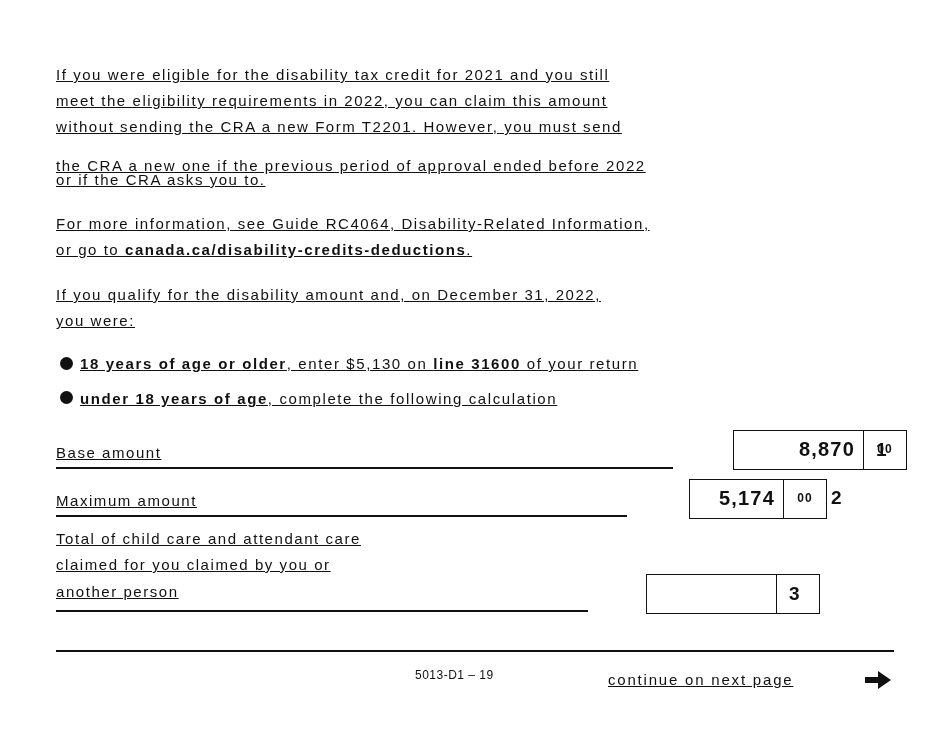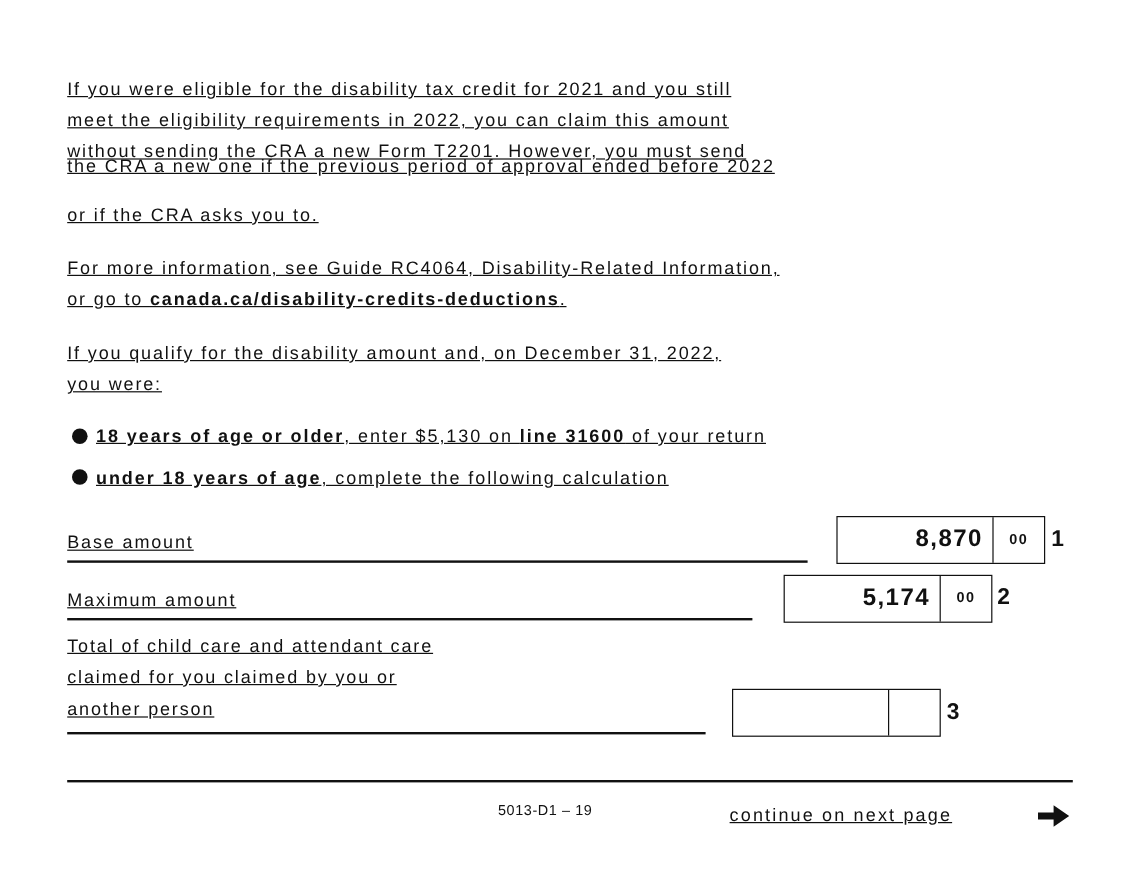--- a/index.html
+++ b/index.html
@@ -3,34 +3,34 @@
   <meta charset="utf-8">
   <style>
     html, body { margin: 0; padding: 0; background: #ffffff; }
     body { width: 950px; height: 733px; position: relative; overflow: hidden;
       font-family: "Liberation Sans", sans-serif; color: #111111; }
     .txt { position: absolute; font-size: 15px; letter-spacing: 1.55px; line-height: 26.3px; white-space: nowrap; text-decoration: underline; }
     .b { font-weight: bold; }
     .para { left: 56px; }
     .bullet-dot { position: absolute; width: 13px; height: 13px; border-radius: 50%; background: #111; }
     .rule { position: absolute; height: 2px; background: #111; }
-    .box { position: absolute; border: 1.5px solid #111; box-sizing: border-box; display: flex; }
+    .box { position: absolute; border: 1.5px solid #111; box-sizing: border-box; display: flex; margin-left: 36px; }
     .box .dollars { flex: 1; border-right: 1.5px solid #111; text-align: right; padding-right: 8px;
       font-weight: bold; font-size: 20px; letter-spacing: 1.2px; line-height: 37px; }
     .box .cents { text-align: center; font-weight: bold; font-size: 12px; letter-spacing: 1.2px; line-height: 37px; }
     .lineno { position: absolute; font-weight: bold; font-size: 19px; }
     .footer-num { position: absolute; font-size: 12px; letter-spacing: 0.5px; }
   </style>
 </head>
 <body>
 
 <div class="txt para" style="top:62px;">If you were eligible for the disability tax credit for 2021 and you still</div>
 <div class="txt para" style="top:88px;text-align:center;">meet the eligibility requirements in 2022, you can claim this amount</div>
 <div class="txt para" style="top:114px;">without sending the CRA a new Form T2201. However, you must send</div>
-<div class="txt para" style="top:126px;">the CRA a new one if the previous period of approval ended before 2022</div>
+<div class="txt para" style="top:153px;">the CRA a new one if the previous period of approval ended before 2022</div>
 <div class="txt para" style="top:167px;">or if the CRA asks you to.</div>
 
 <div class="txt para" style="top:211px;">For more information, see Guide RC4064, Disability-Related Information,</div>
 <div class="txt para" style="top:237px;"><span>or go to </span><span class="b">canada.ca/disability-credits-deductions</span><span>.</span></div>
 
 <div class="txt para" style="top:282px;">If you qualify for the disability amount and, on December 31, 2022,</div>
 <div class="txt para" style="top:308px;">you were:</div>
 
 <div class="bullet-dot" style="left:60px; top:357px;"></div>
 <div class="txt" style="left:80px; top:351px; letter-spacing:1.6px;"><span class="b">18 years of age or older</span><span>, enter $5,130 on </span><span class="b">line 31600</span><span> of your return</span></div>
@@ -41,21 +41,21 @@
 <div class="txt para" style="top:440px;">Base amount</div>
 <div class="rule" style="left:56px; top:467px; width:617px;"></div>
 <div class="box" style="left:697px; top:430px; width:174px; height:40px;">
   <div class="dollars">8,870</div>
   <div class="cents" style="width:42px;">00</div>
 </div>
 <div class="lineno" style="left:876px; top:439px;">1</div>
 
 <div class="txt para" style="top:488px;">Maximum amount</div>
 <div class="rule" style="left:56px; top:515px; width:571px;"></div>
-<div class="box" style="left:653px; top:479px; width:174px; height:40px;">
+<div class="box" style="left:653px; top:479px; width:138px; height:40px;">
   <div class="dollars">5,174</div>
   <div class="cents" style="width:42px;">00</div>
 </div>
 <div class="lineno" style="left:831px; top:487px;">2</div>
 
 <div class="txt para" style="top:526px;">Total of child care and attendant care</div>
 <div class="txt para" style="top:552px;">claimed for you claimed by you or</div>
 <div class="txt para" style="top:579px;">another person</div>
 <div class="rule" style="left:56px; top:610px; width:532px;"></div>
 <div class="box" style="left:610px; top:574px; width:174px; height:40px;">

